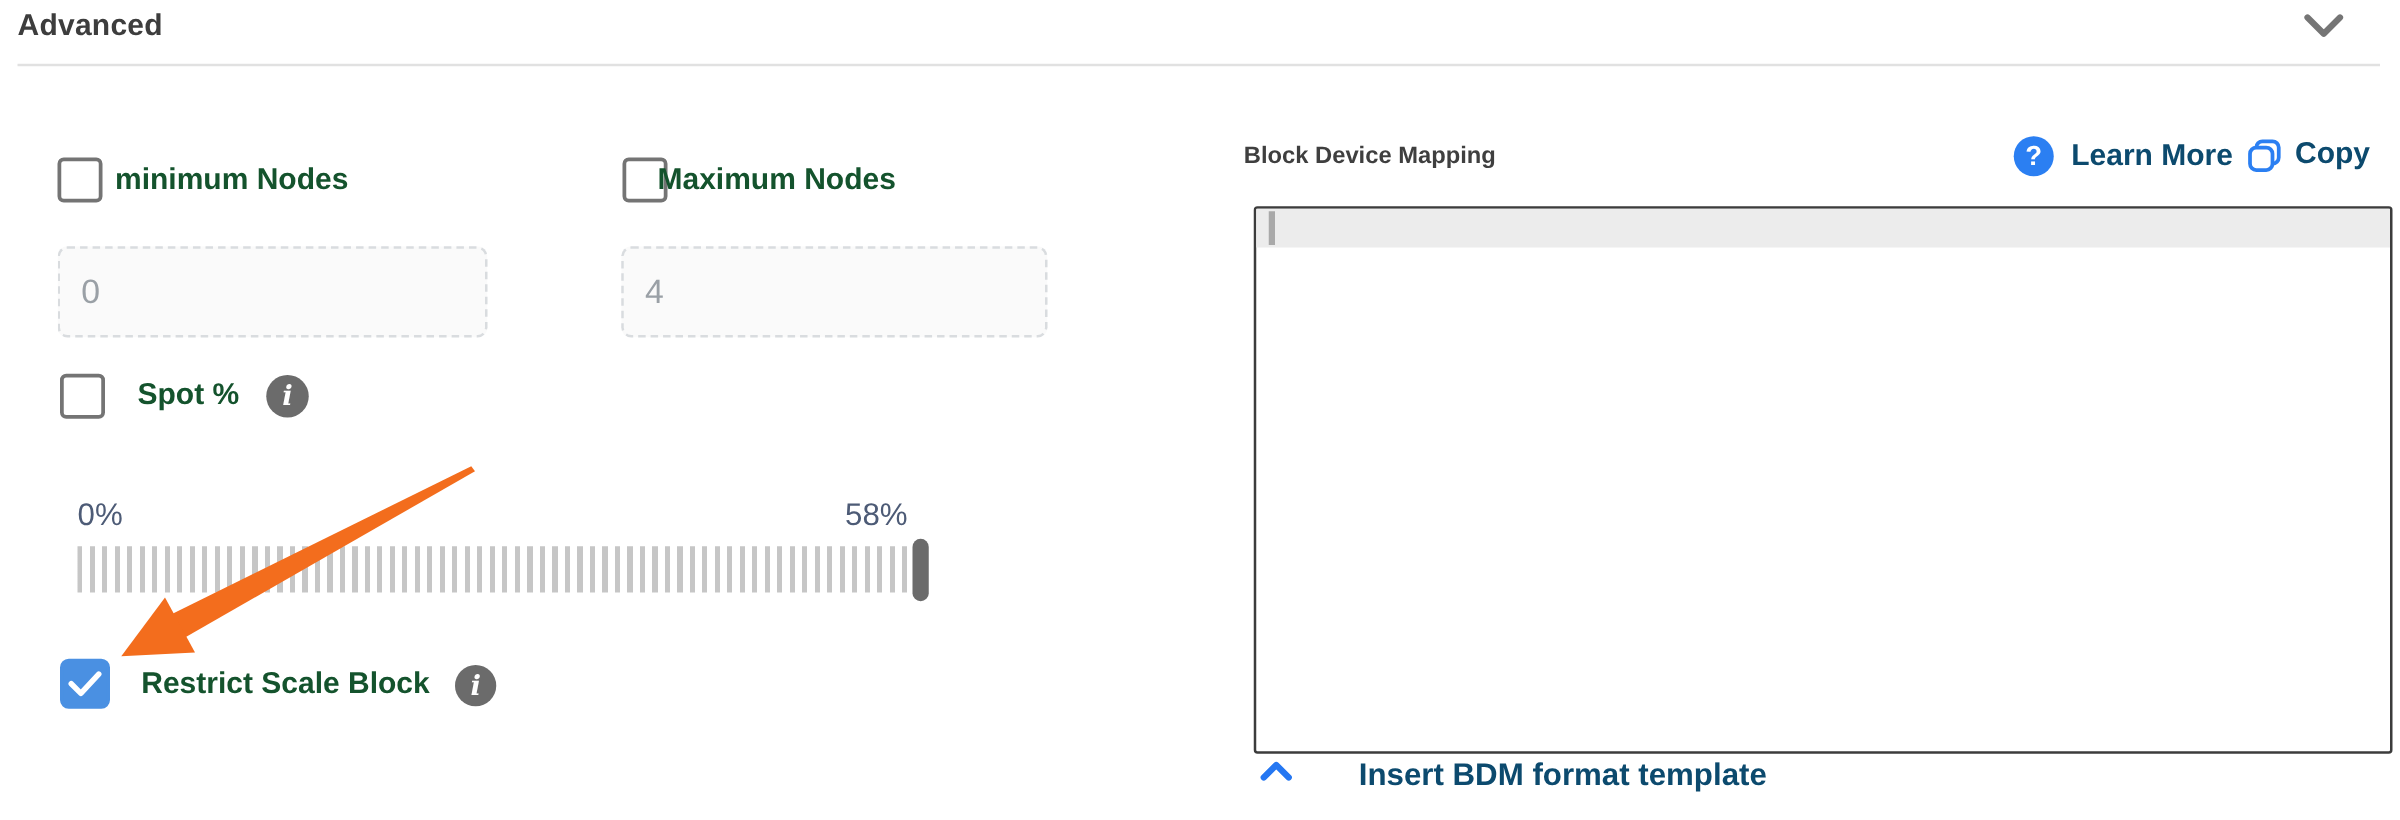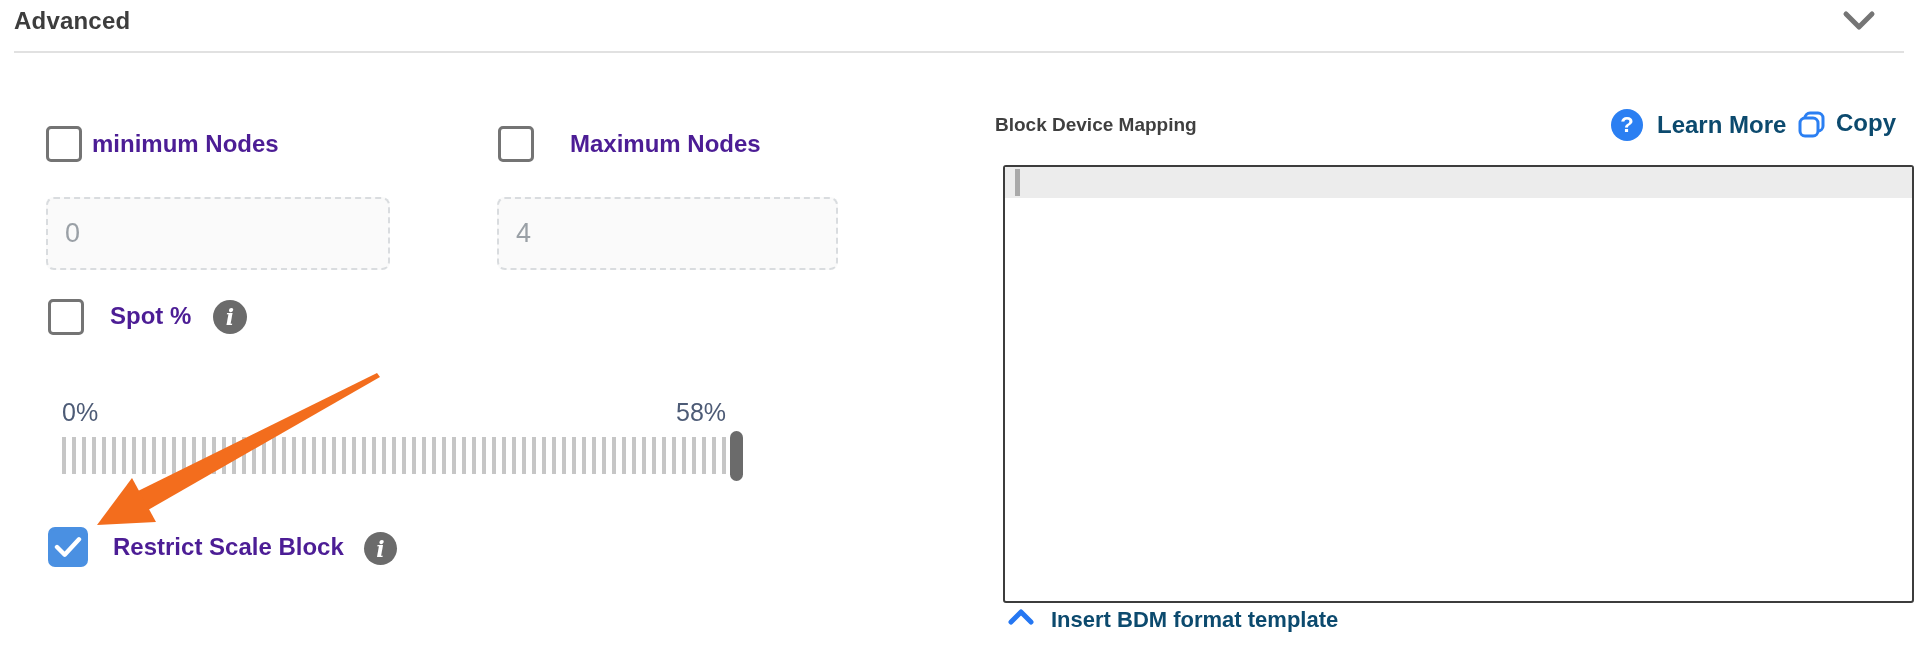--- a/index.html
+++ b/index.html
@@ -23,21 +23,21 @@
   .cb {
     width: 36px; height: 36px;
     border: 3px solid #747474; border-radius: 5px;
     background: #ffffff; cursor: pointer;
     display: flex; align-items: center; justify-content: center;
   }
   .cb .check { display: none; }
   .cb.checked { background: #4a90e2; border-color: #4a90e2; }
   .cb.checked .check { display: block; }
 
-  .cb-label { font-size: 24px; font-weight: 600; color: #4c1d95; }
+  .cb-label { font-size: 24px; font-weight: 600; color: #14532d; }
 
   
   .dashed-input {
     border: 2px dashed #d9dcdf;
     border-radius: 8px;
     background: #fafafa;
     color: #9aa0a6;
     font-family: "Liberation Sans", sans-serif;
     font-size: 27px;
     padding-left: 17px;
@@ -101,21 +101,21 @@
   </div>
 
   <div class="abs cb" style="left:46px; top:126px;">
     
   </div>
   <div class="abs cb-label" style="left:92px; top:130px;">minimum Nodes</div>
 
   <div class="abs cb" style="left:498px; top:126px;">
     
   </div>
-  <div class="abs cb-label" style="left:570px; top:130px;">Maximum Nodes</div>
+  <div class="abs cb-label" style="left:526px; top:130px;">Maximum Nodes</div>
 
   <input class="abs dashed-input" style="left: 46px; top: 197px; width: 344px; height: 73px;" value="0">
   <input class="abs dashed-input" style="left: 497px; top: 197px; width: 341px; height: 73px;" value="4">
 
   <div class="abs cb" style="left:48px; top:299px;">
     
   </div>
   <div class="abs cb-label" style="left:110px; top:302px;">Spot %</div>
   <div class="abs info-icon" style="left:213px; top:300px;">
     <span style="font-style:italic;">i</span>
@@ -163,16 +163,16 @@
   <div class="abs editor"></div>
   <div class="abs editor-active-line"></div>
   <div class="abs editor-cursor"></div>
 
   <div class="abs" style="left:1007px; top:606px; display:flex; align-items:center; gap:16px;">
     <span>
       <svg width="28" height="24" viewBox="0 0 28 24">
         <polyline points="4,16 14,6 24,16" fill="none" stroke="#2577f2" stroke-width="5" stroke-linecap="round" stroke-linejoin="round"></polyline>
       </svg>
     </span>
-    <span class="link-blue" style="font-size:22px;">Insert BDM format template</span>
+    <span class="link-blue" style="font-size:25px;margin-left:36px;">Insert BDM format template</span>
   </div>
 
 </div>
 
 </body></html>

